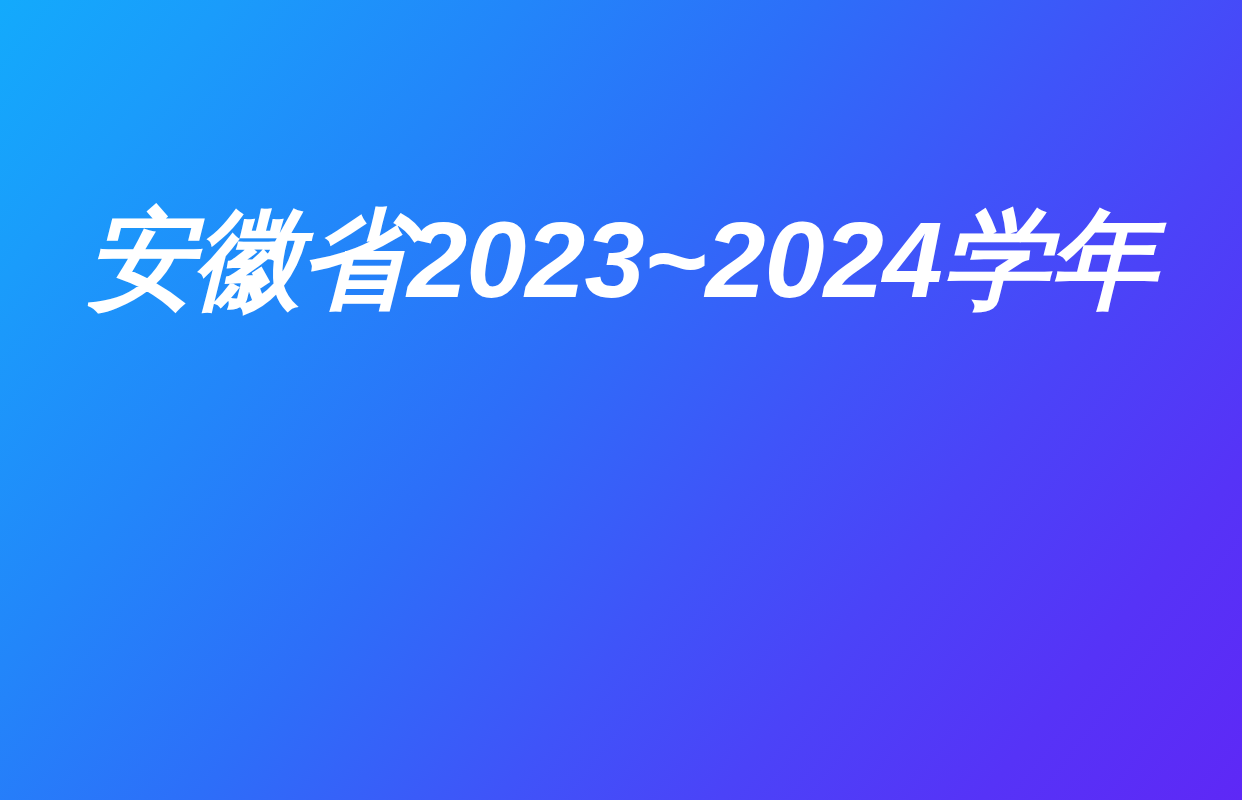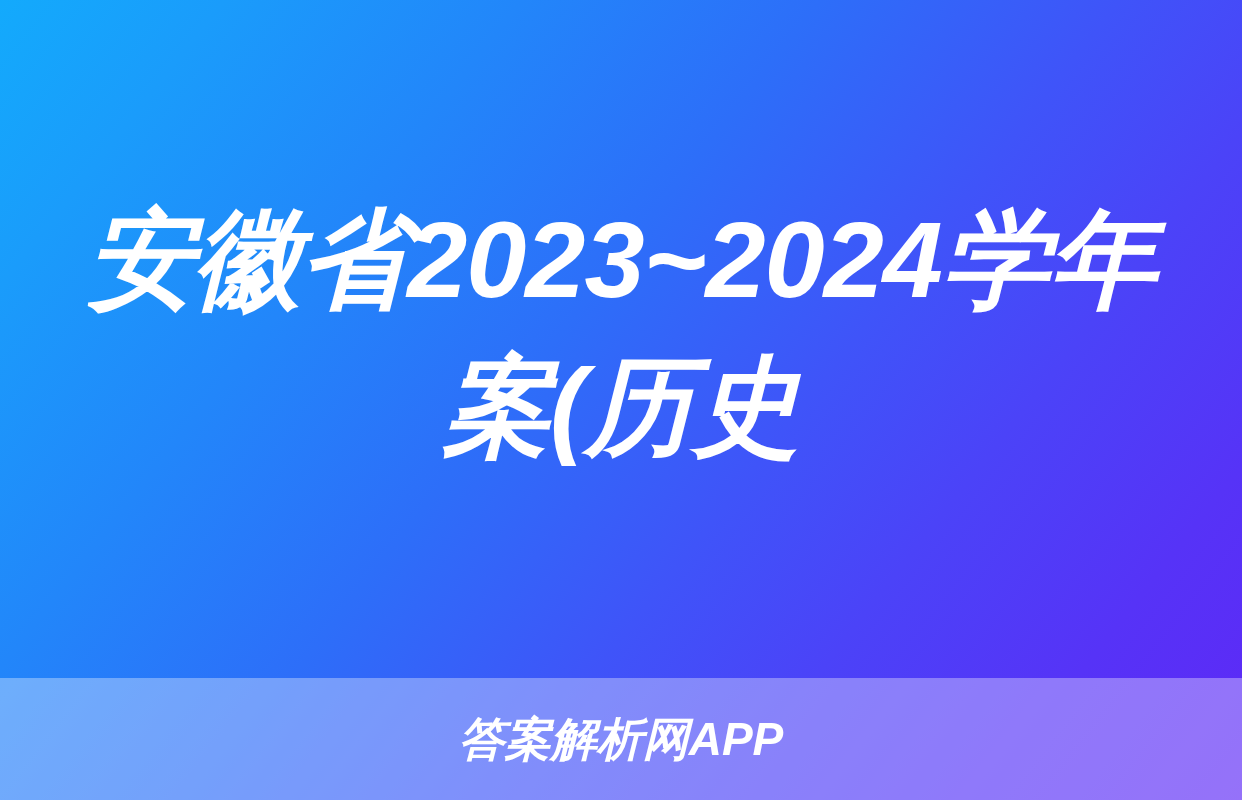--- a/index.html
+++ b/index.html
@@ -77,20 +77,16 @@
     line-height: 1;
   }
 </style>
 </head>
 <body>
 
 <div id="poster">
 
   <div id="title-block">
     <span class="title-line">安徽省2023~2024学年</span>
-    <span class="title-line">案(历史</span>
   </div>
 
-  <div id="watermark-bar">
-    <span id="watermark-text">答案解析网APP</span>
-  </div>
 
 </div>
 
 </body></html>

